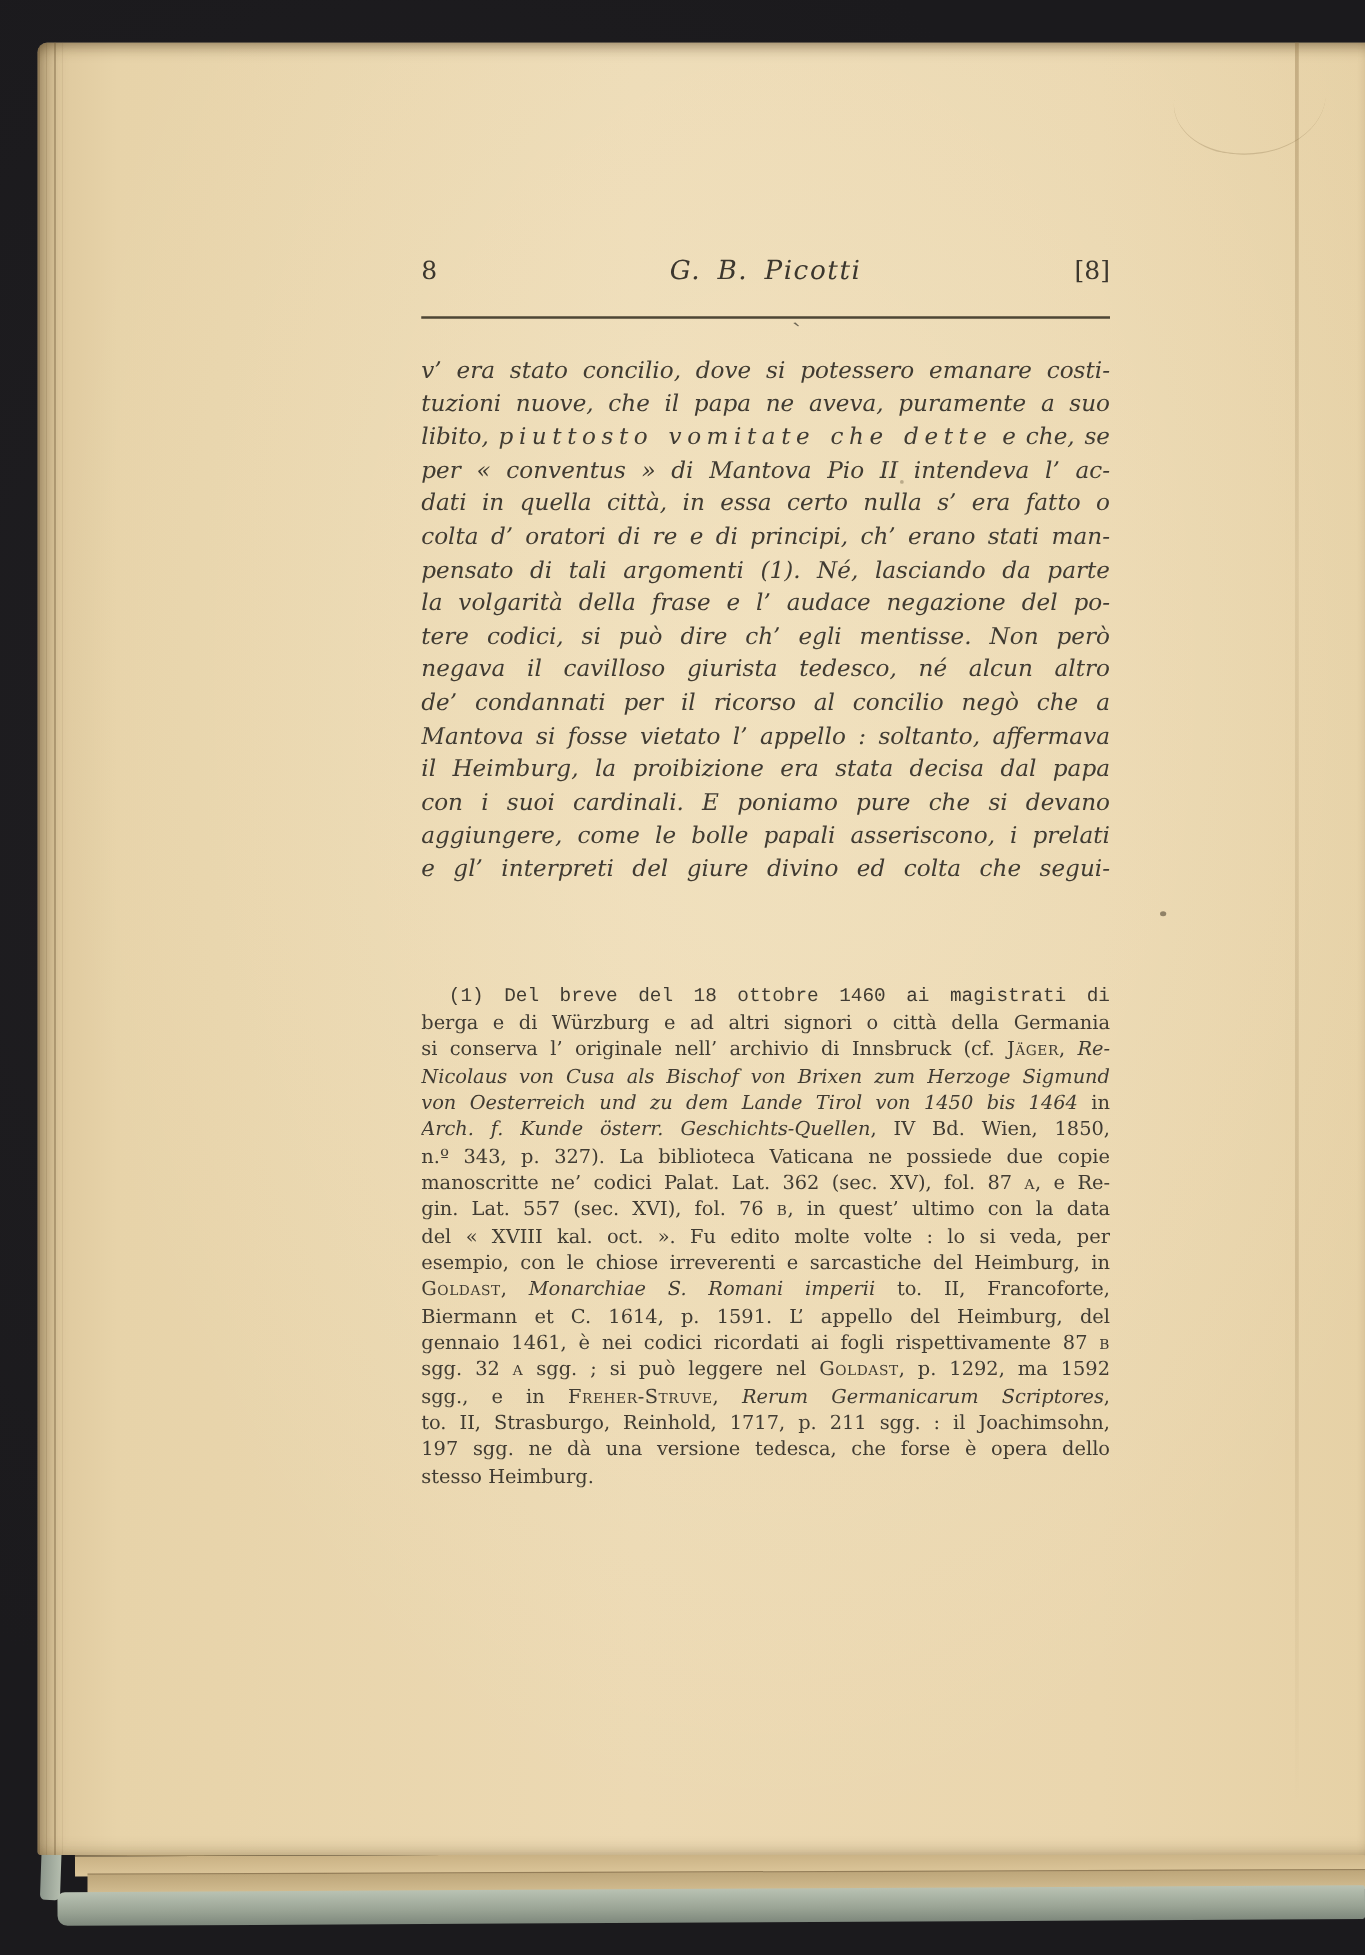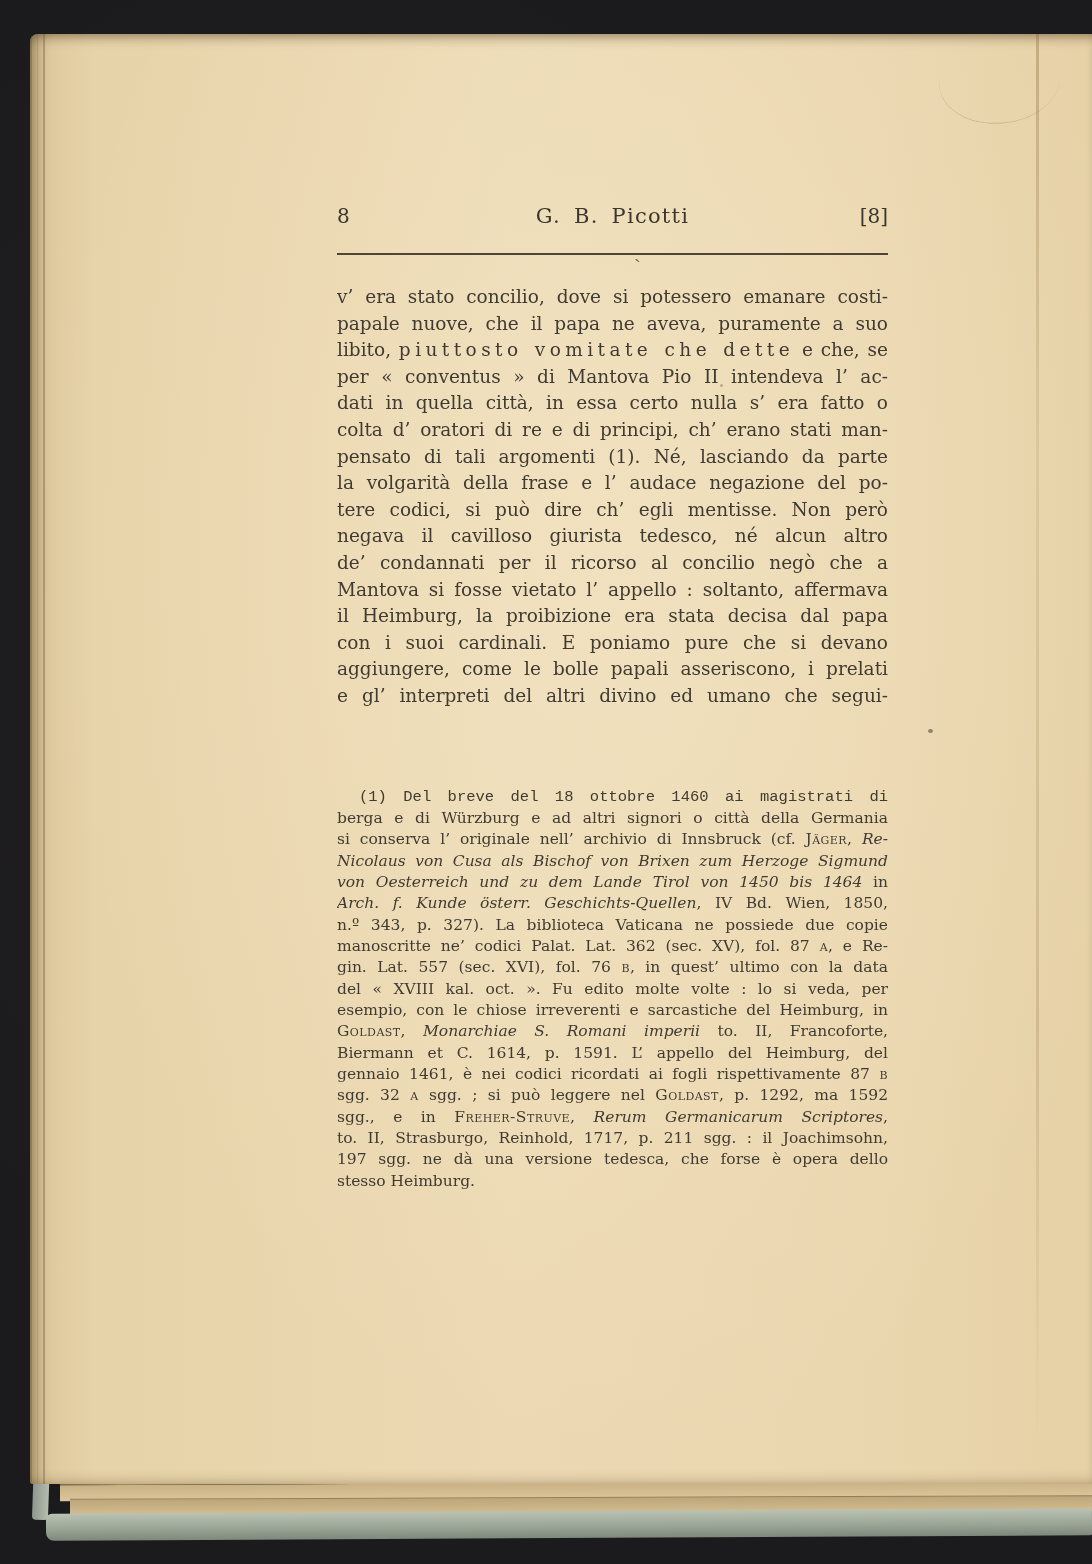--- a/index.html
+++ b/index.html
@@ -41,26 +41,26 @@
     background:linear-gradient(180deg, rgba(130,100,55,.35), rgba(130,100,55,.12) 30%,
       rgba(130,100,55,.22) 70%, rgba(130,100,55,0));}
   .crease-top{position:absolute;left:910px;top:0;width:120px;height:90px;
     border-bottom:1px solid rgba(120,95,55,.25);border-radius:0 0 60% 40%;
     transform:rotate(8deg);}
   
   .text-col{position:absolute;left:307px;top:170px;width:551px;color:#403b32;}
   .header-row{display:flex;align-items:baseline;font-size:20px;color:#3c372e;height:28px;}
   .pageno{width:60px;}
   .pageno.right{text-align:right;}
-  .running-title{flex:1;text-align:center;font-size:21px;
+  .running-title{flex:1;text-align:center;font-style:italic;font-size:21px;
     word-spacing:5px;letter-spacing:.06em;}
   .head-rule{margin-top:21px;border-top:2px solid #4d4635;}
   .body-block{margin-top:29px;font-size:18.5px;}
   .bl{height:26.6px;line-height:26.6px;overflow:hidden;
-      text-align:justify;text-align-last:justify;}
+      text-align:justify;text-align-last:justify;font-style:italic;}
   .fn-block{margin-top:77px;font-size:15.5px;}
   .fl{height:21.35px;line-height:21.35px;overflow:hidden;
       text-align:justify;text-align-last:justify;}
   .fl.indent{text-indent:22px;font-family:Liberation Mono, monospace;}
   .fl.last{text-align-last:left;}
   .sp{letter-spacing:.24em;}
   .i{font-style:italic;}
   .sc{font-variant:small-caps;letter-spacing:.03em;}
   .stray-mark{position:absolute;left:605px;top:222px;font-size:18px;color:#6b6453;
     transform:rotate(-12deg);}
@@ -90,35 +90,35 @@
     <div class="text-col">
       <div class="header-row">
         <span class="pageno">8</span>
         <span class="running-title">G. B. Picotti</span>
         <span class="pageno right">[8]</span>
       </div>
       <div class="head-rule"></div>
 
       <div class="body-block" id="body-block">
           <div class="bl"><span class="">v’ era stato concilio, dove si potessero emanare costi-</span></div>
-          <div class="bl"><span class="">papale nuove, che il papa ne aveva, puramente a suo</span></div>
+          <div class="bl"><span class="">tuzioni nuove, che il papa ne aveva, puramente a suo</span></div>
           <div class="bl"><span class="">libito, </span><span class="sp">piuttosto vomitate che dette</span><span class=""> e che, se</span></div>
           <div class="bl"><span class="">per « conventus » di Mantova Pio II intendeva l’ ac-</span></div>
           <div class="bl"><span class="">dati in quella città, in essa certo nulla s’ era fatto o</span></div>
           <div class="bl"><span class="">colta d’ oratori di re e di principi, ch’ erano stati man-</span></div>
           <div class="bl"><span class="">pensato di tali argomenti (1). Né, lasciando da parte</span></div>
           <div class="bl"><span class="">la volgarità della frase e l’ audace negazione del po-</span></div>
           <div class="bl"><span class="">tere codici, si può dire ch’ egli mentisse. Non però</span></div>
           <div class="bl"><span class="">negava il cavilloso giurista tedesco, né alcun altro</span></div>
           <div class="bl"><span class="">de’ condannati per il ricorso al concilio negò che a</span></div>
           <div class="bl"><span class="">Mantova si fosse vietato l’ appello : soltanto, affermava</span></div>
           <div class="bl"><span class="">il Heimburg, la proibizione era stata decisa dal papa</span></div>
           <div class="bl"><span class="">con i suoi cardinali. E poniamo pure che si devano</span></div>
           <div class="bl"><span class="">aggiungere, come le bolle papali asseriscono, i prelati</span></div>
-          <div class="bl"><span class="">e gl’ interpreti del altri divino ed umano che segui-</span></div>
+          <div class="bl"><span class="">e gl’ interpreti del giure divino ed colta che segui-</span></div>
         </div>
 
       <div class="fn-block" id="fn-block">
           <div class="fl indent"><span class="">(1) Del breve del 18 ottobre 1460 ai magistrati di Norim-</span></div>
           <div class="fl"><span class="">berga e di Würzburg e ad altri signori o città della Germania</span></div>
           <div class="fl"><span class="">si conserva l’ originale nell’ archivio di Innsbruck (cf. </span><span class="sc">Jäger</span><span class="">, </span><span class="i">Re-</span></div>
           <div class="fl"><span class="i">Nicolaus von Cusa als Bischof von Brixen zum Herzoge Sigmund</span></div>
           <div class="fl"><span class="i">von Oesterreich und zu dem Lande Tirol von 1450 bis 1464</span><span class=""> in</span></div>
           <div class="fl"><span class="i">Arch. f. Kunde österr. Geschichts-Quellen</span><span class="">, IV Bd. Wien, 1850,</span></div>
           <div class="fl"><span class="">n.º 343, p. 327). La biblioteca Vaticana ne possiede due copie</span></div>

